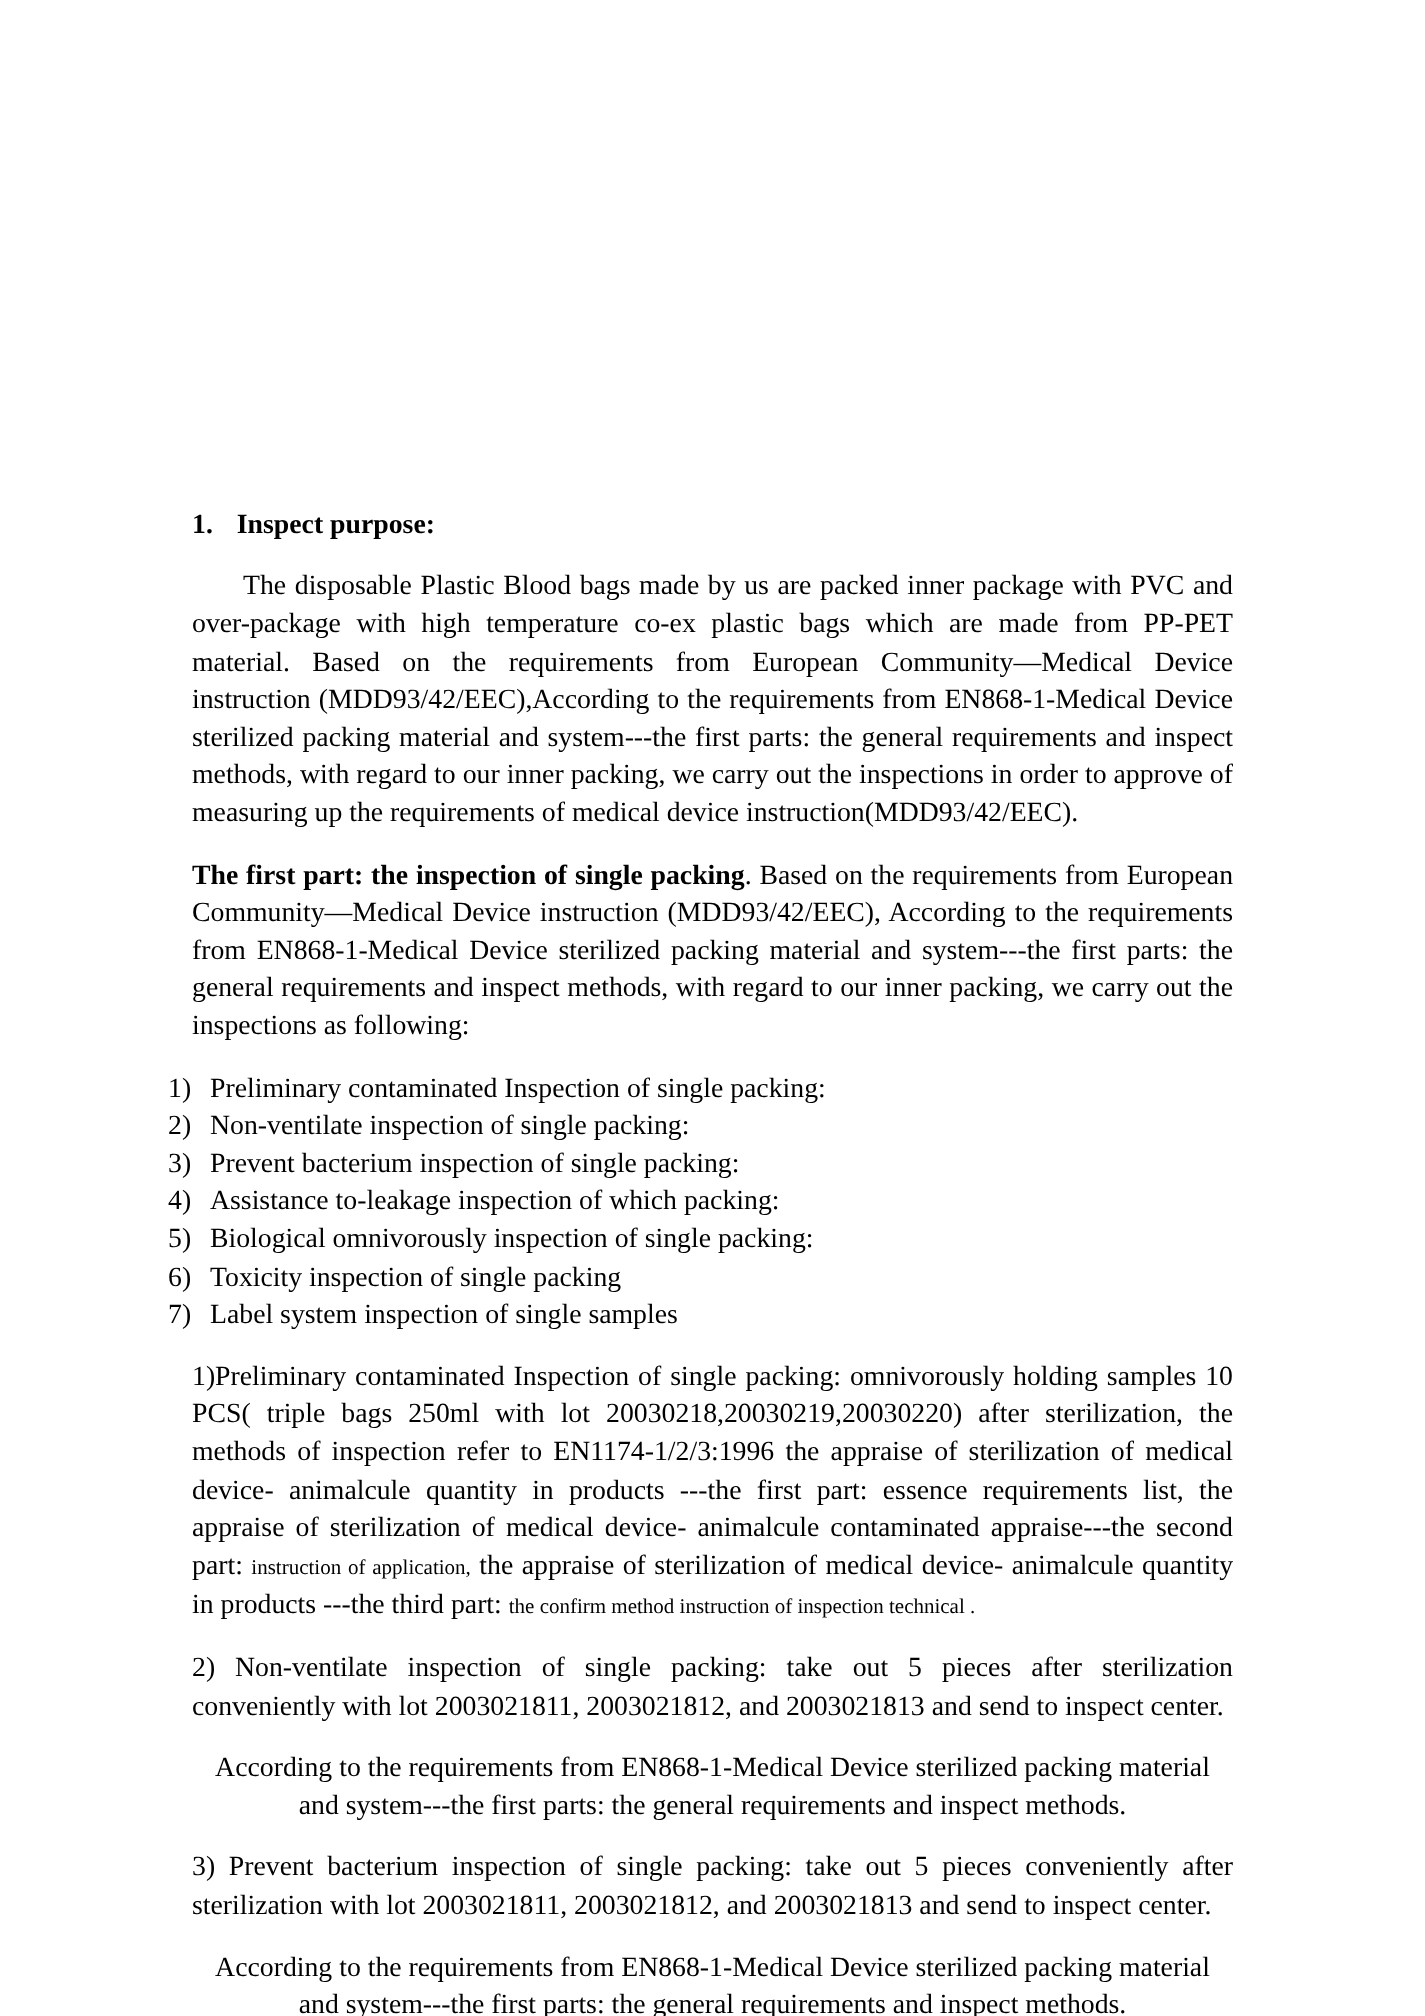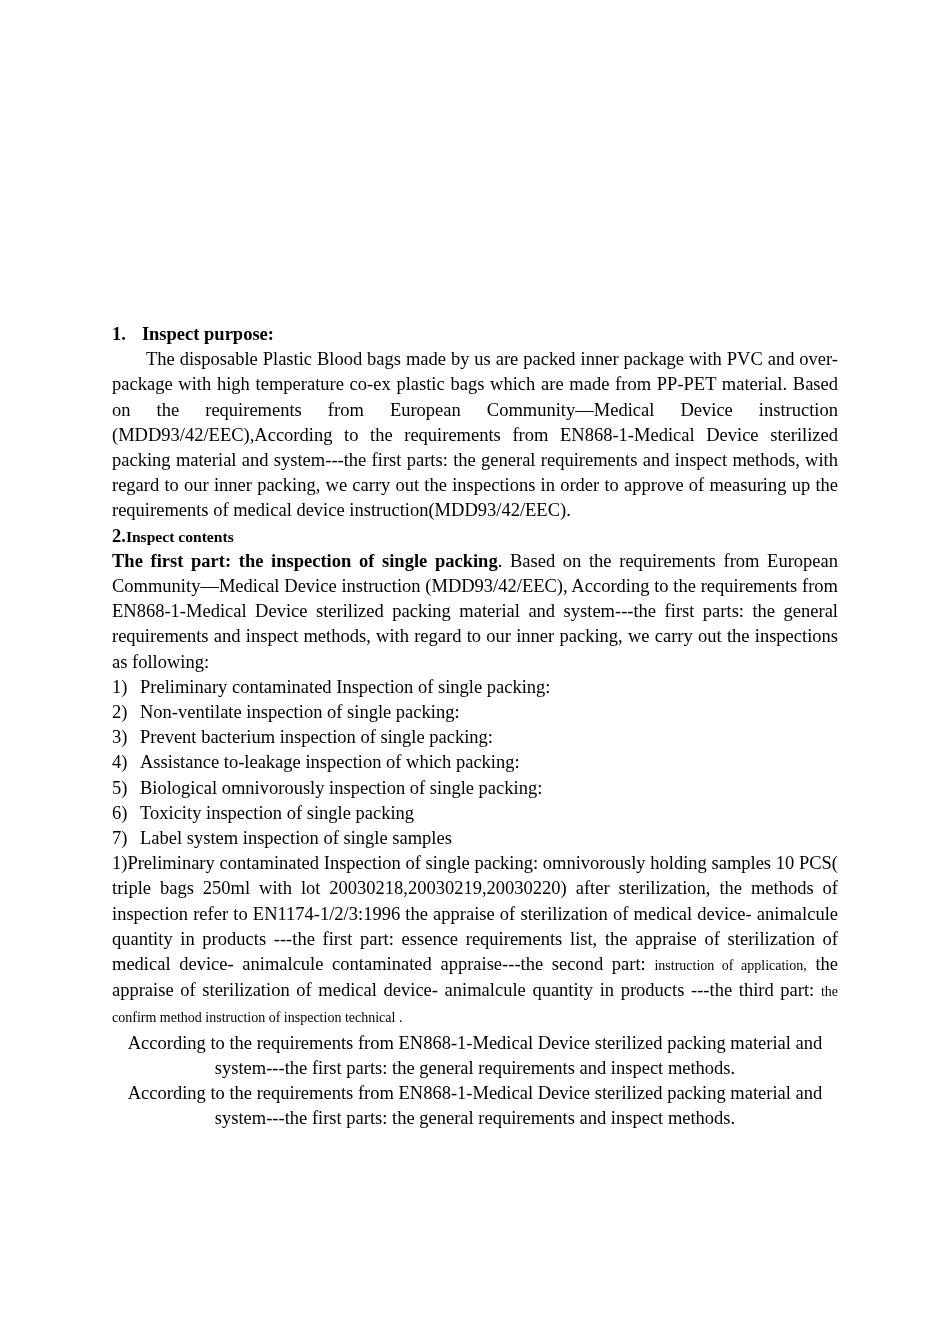--- a/index.html
+++ b/index.html
@@ -16,21 +16,21 @@
     font-family: "Liberation Serif", "DejaVu Serif", serif;
     color: #000000;
   }
   .content {
     position: absolute;
     left: 112px;
     top: 322px;
     width: 726px;
   }
   p {
-    margin: 0;
+    margin: 16px;
     font-size: 18.5px;
     line-height: 25.2px;
     text-align: justify;
     text-justify: inter-word;
   }
   
   .heading-num {
     font-weight: bold;
     text-align: left;
   }
@@ -85,21 +85,20 @@
 </head>
 <body>
 
 <div class="page">
   <div class="content">
 
     <p class="heading-num"><span class="num">1.</span><span class="gap"></span><span>Inspect purpose:</span></p>
 
     <p class="para-indent">The disposable Plastic Blood bags made by us are packed inner package with PVC and over-package with high temperature co-ex plastic bags which are made from PP-PET material. Based on the requirements from European Community—Medical Device instruction (MDD93/42/EEC),According to the requirements from EN868-1-Medical Device sterilized packing material and system---the first parts: the general requirements and inspect methods, with regard to our inner packing, we carry out the inspections in order to approve of measuring up the requirements of medical device instruction(MDD93/42/EEC).</p>
 
-    <p class="heading-small-label"><span class="num">2.</span><span class="gap"></span><span class="label-sm">Inspect contents</span></p>
 
     <p><span class="bold-lead">The first part: the inspection of single packing</span><span>. Based on the requirements from European Community—Medical Device instruction (MDD93/42/EEC), According to the requirements from EN868-1-Medical Device sterilized packing material and system---the first parts: the general requirements and inspect methods, with regard to our inner packing, we carry out the inspections as following:</span></p>
 
     <ul class="num-list">
       <li>
           <span class="marker">1)</span>
           <span class="txt">Preliminary contaminated Inspection of single packing:</span>
         </li>
       <li>
           <span class="marker">2)</span>
@@ -122,20 +121,22 @@
           <span class="txt">Toxicity inspection of single packing</span>
         </li>
       <li>
           <span class="marker">7)</span>
           <span class="txt">Label system inspection of single samples</span>
         </li>
     </ul>
 
     <p><span>1)Preliminary contaminated Inspection of single packing: omnivorously holding samples 10 PCS( triple bags 250ml with lot 20030218,20030219,20030220) after sterilization, the methods of inspection refer to EN1174-1/2/3:1996 the appraise of sterilization of medical device- animalcule quantity in products ---the first part: essence requirements list, the appraise of sterilization of medical device- animalcule contaminated appraise---the second part:</span> <span class="small-inline">instruction of application,</span><span> the appraise of sterilization of medical device- animalcule quantity in products ---the third part:</span> <span class="small-inline">the confirm method instruction of inspection technical .</span></p>
 
+    <p>2) Non-ventilate inspection of single packing:  take out 5 pieces after sterilization conveniently with lot 2003021811, 2003021812, and 2003021813 and send to inspect center.</p>
 
     <p class="last-line-left">According to the requirements from EN868-1-Medical Device sterilized packing material and system---the first parts: the general requirements and inspect methods.</p>
 
+    <p>3) Prevent bacterium inspection of single packing: take out 5 pieces conveniently after sterilization with lot 2003021811, 2003021812, and 2003021813 and send to inspect center.</p>
 
     <p class="last-line-left">According to the requirements from EN868-1-Medical Device sterilized packing material and system---the first parts: the general requirements and inspect methods.</p>
 
   </div>
 </div>
 
 </body></html>

